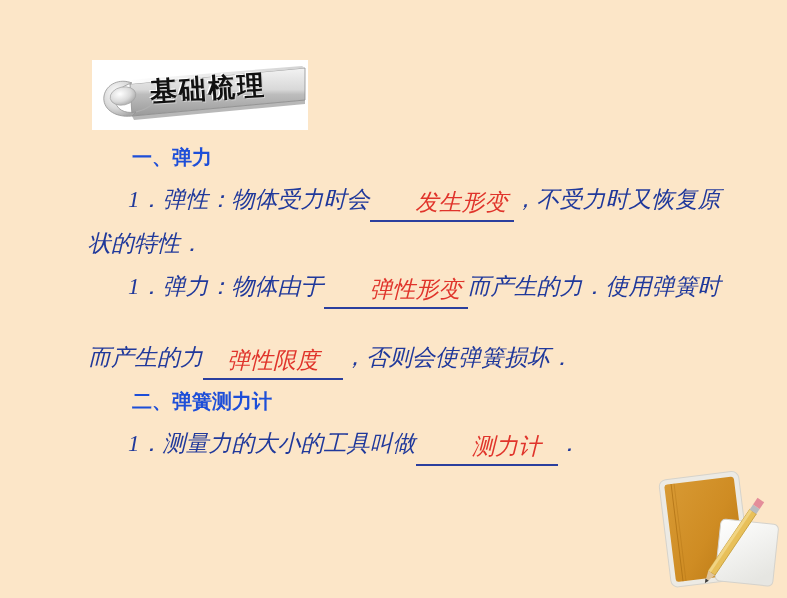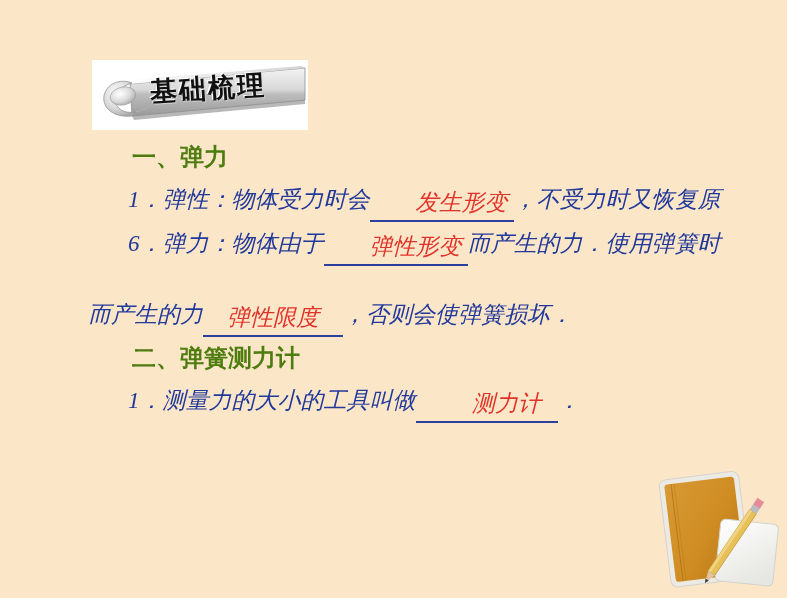--- a/index.html
+++ b/index.html
@@ -57,24 +57,24 @@
   }
 
   
   .content {
     position: absolute;
     left: 88px;
     top: 136px;
     width: 678px;
   }
   .sec-head {
-    color: #4d7c0f;
+    color: #1d4ed8;
     font-family: "DejaVu Sans", "Liberation Sans", sans-serif;
     font-weight: bold;
-    font-size: 24px;
+    font-size: 20px;
     line-height: 42px;
     text-indent: 44px;
     white-space: nowrap;
   }
   .para {
     color: #20399b;
     font-size: 23px;
     line-height: 43px;
     white-space: nowrap;
     font-style: italic;
@@ -142,23 +142,24 @@
   </div>
   <div class="banner-title">基础梳理</div>
 
   <div class="content">
 
     <div class="sec-head">一、弹力</div>
 
     <div class="para indent">
       <span>1．弹性：物体受力时会</span><span class="ans w1">发生形变</span><span>，不受力时又恢复原</span>
     </div>
+    <div class="para">状的特性．</div>
 
     <div class="para indent">
-      <span>6．弹力：物体由于</span><span class="ans w2">弹性形变</span><span>而产生的力．使用弹簧时</span>
+      <span>1．弹力：物体由于</span><span class="ans w2">弹性形变</span><span>而产生的力．使用弹簧时</span>
     </div>
     <div class="para">
       <span>而产生的力</span><span class="ans w3">弹性限度</span><span>，否则会使弹簧损坏．</span>
     </div>
 
     <div class="sec-head">二、弹簧测力计</div>
 
     <div class="para indent">
       <span>1．测量力的大小的工具叫做</span><span class="ans w4">测力计</span><span>．</span>
     </div>

